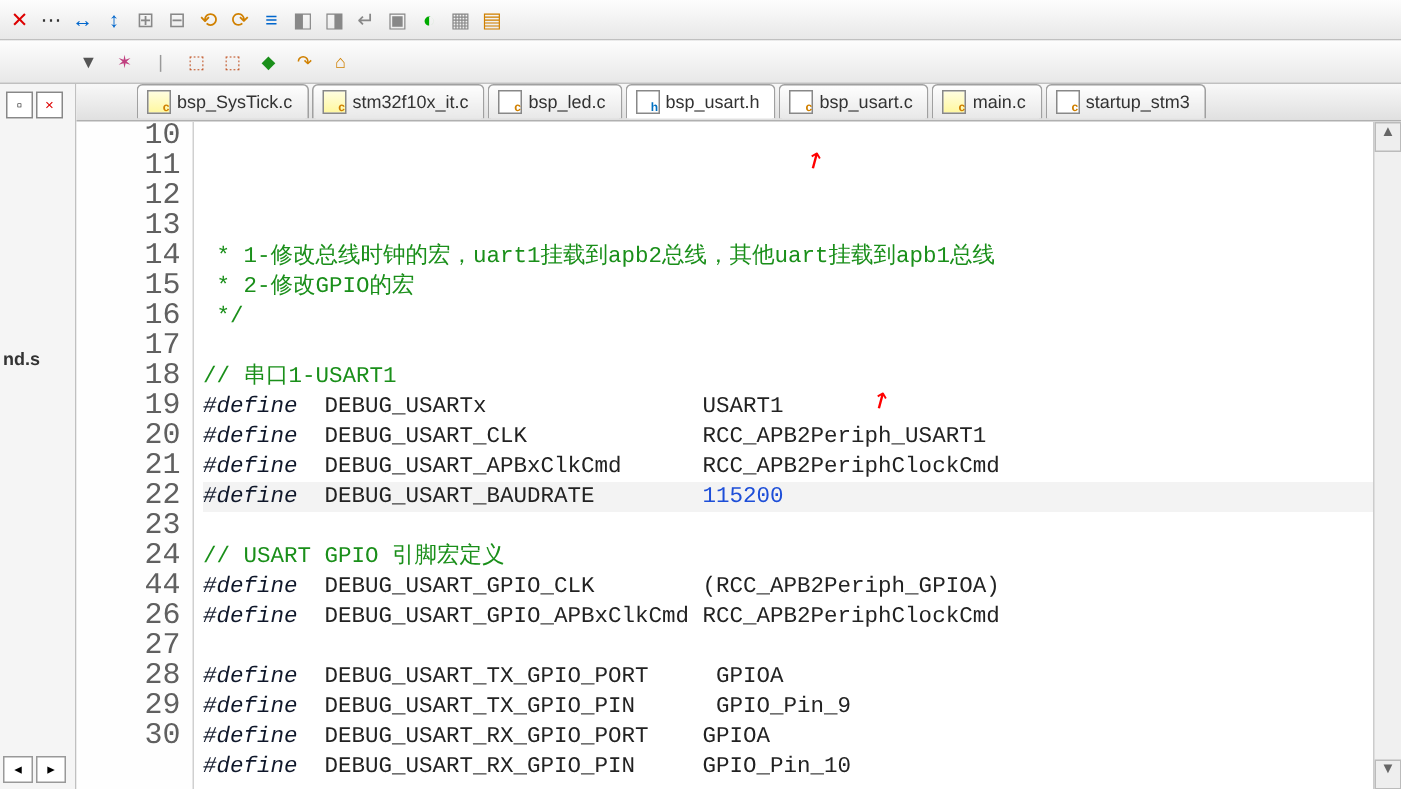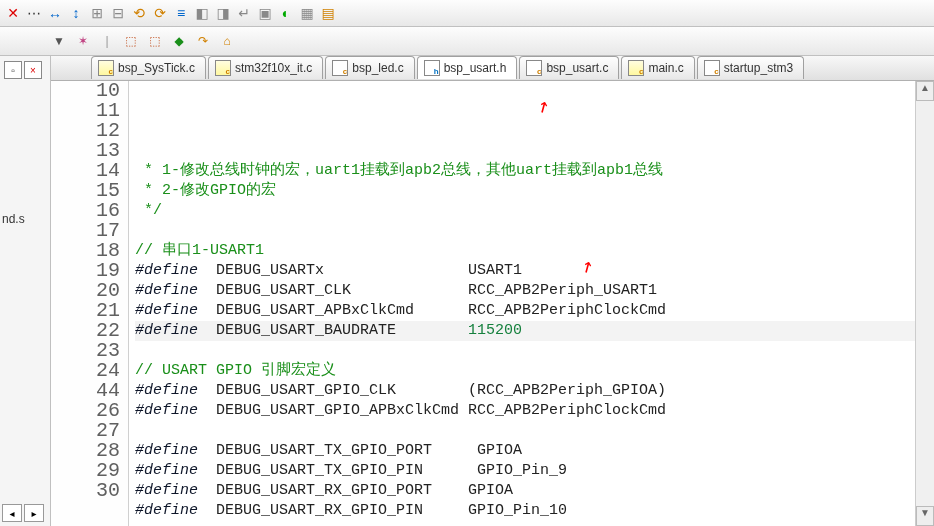--- a/index.html
+++ b/index.html
@@ -68,24 +68,25 @@
     border: 1px solid #888;
     background: #fff;
     display: inline-flex;
     align-items: center;
     justify-content: center;
     font-size: 10px;
   }
   .close-btn .sq.red { color: #d00; }
   .nds-label {
     position: absolute;
-    top: 156px;
+    top: 176px;
     left: 2px;
     font-size: 12px;
     color: #333;
+    font-weight: bold;
   }
   .left-sidebar .nav-btn {
     position: absolute;
     bottom: 4px;
     left: 2px;
     display: flex;
     gap: 2px;
   }
   .nav-btn .nb {
     width: 18px;
@@ -171,21 +172,21 @@
     font-size: 15px;
     line-height: 20px;
     padding-left: 6px;
     white-space: pre;
     position: relative;
   }
   .code .row { height: 20px; position: relative; }
   .code .row.hl { background: #f3f3f3; }
   .c-comment { color: #1a8f1a; }
   .c-directive { color: #0f172a; font-style: italic; }
-  .c-char { color: #15803d; }
+  .c-char { color: #1d4ed8; }
   .c-text { color: #222; }
   .arrow {
     position: absolute;
     color: #ff0000;
     font-size: 20px;
     pointer-events: none;
   }
   .arrow.a1 { left: 408px; top: 16px; transform: rotate(-30deg); }
   .arrow.a2 { left: 452px; top: 176px; transform: rotate(-30deg); }
   .scroll-right {

